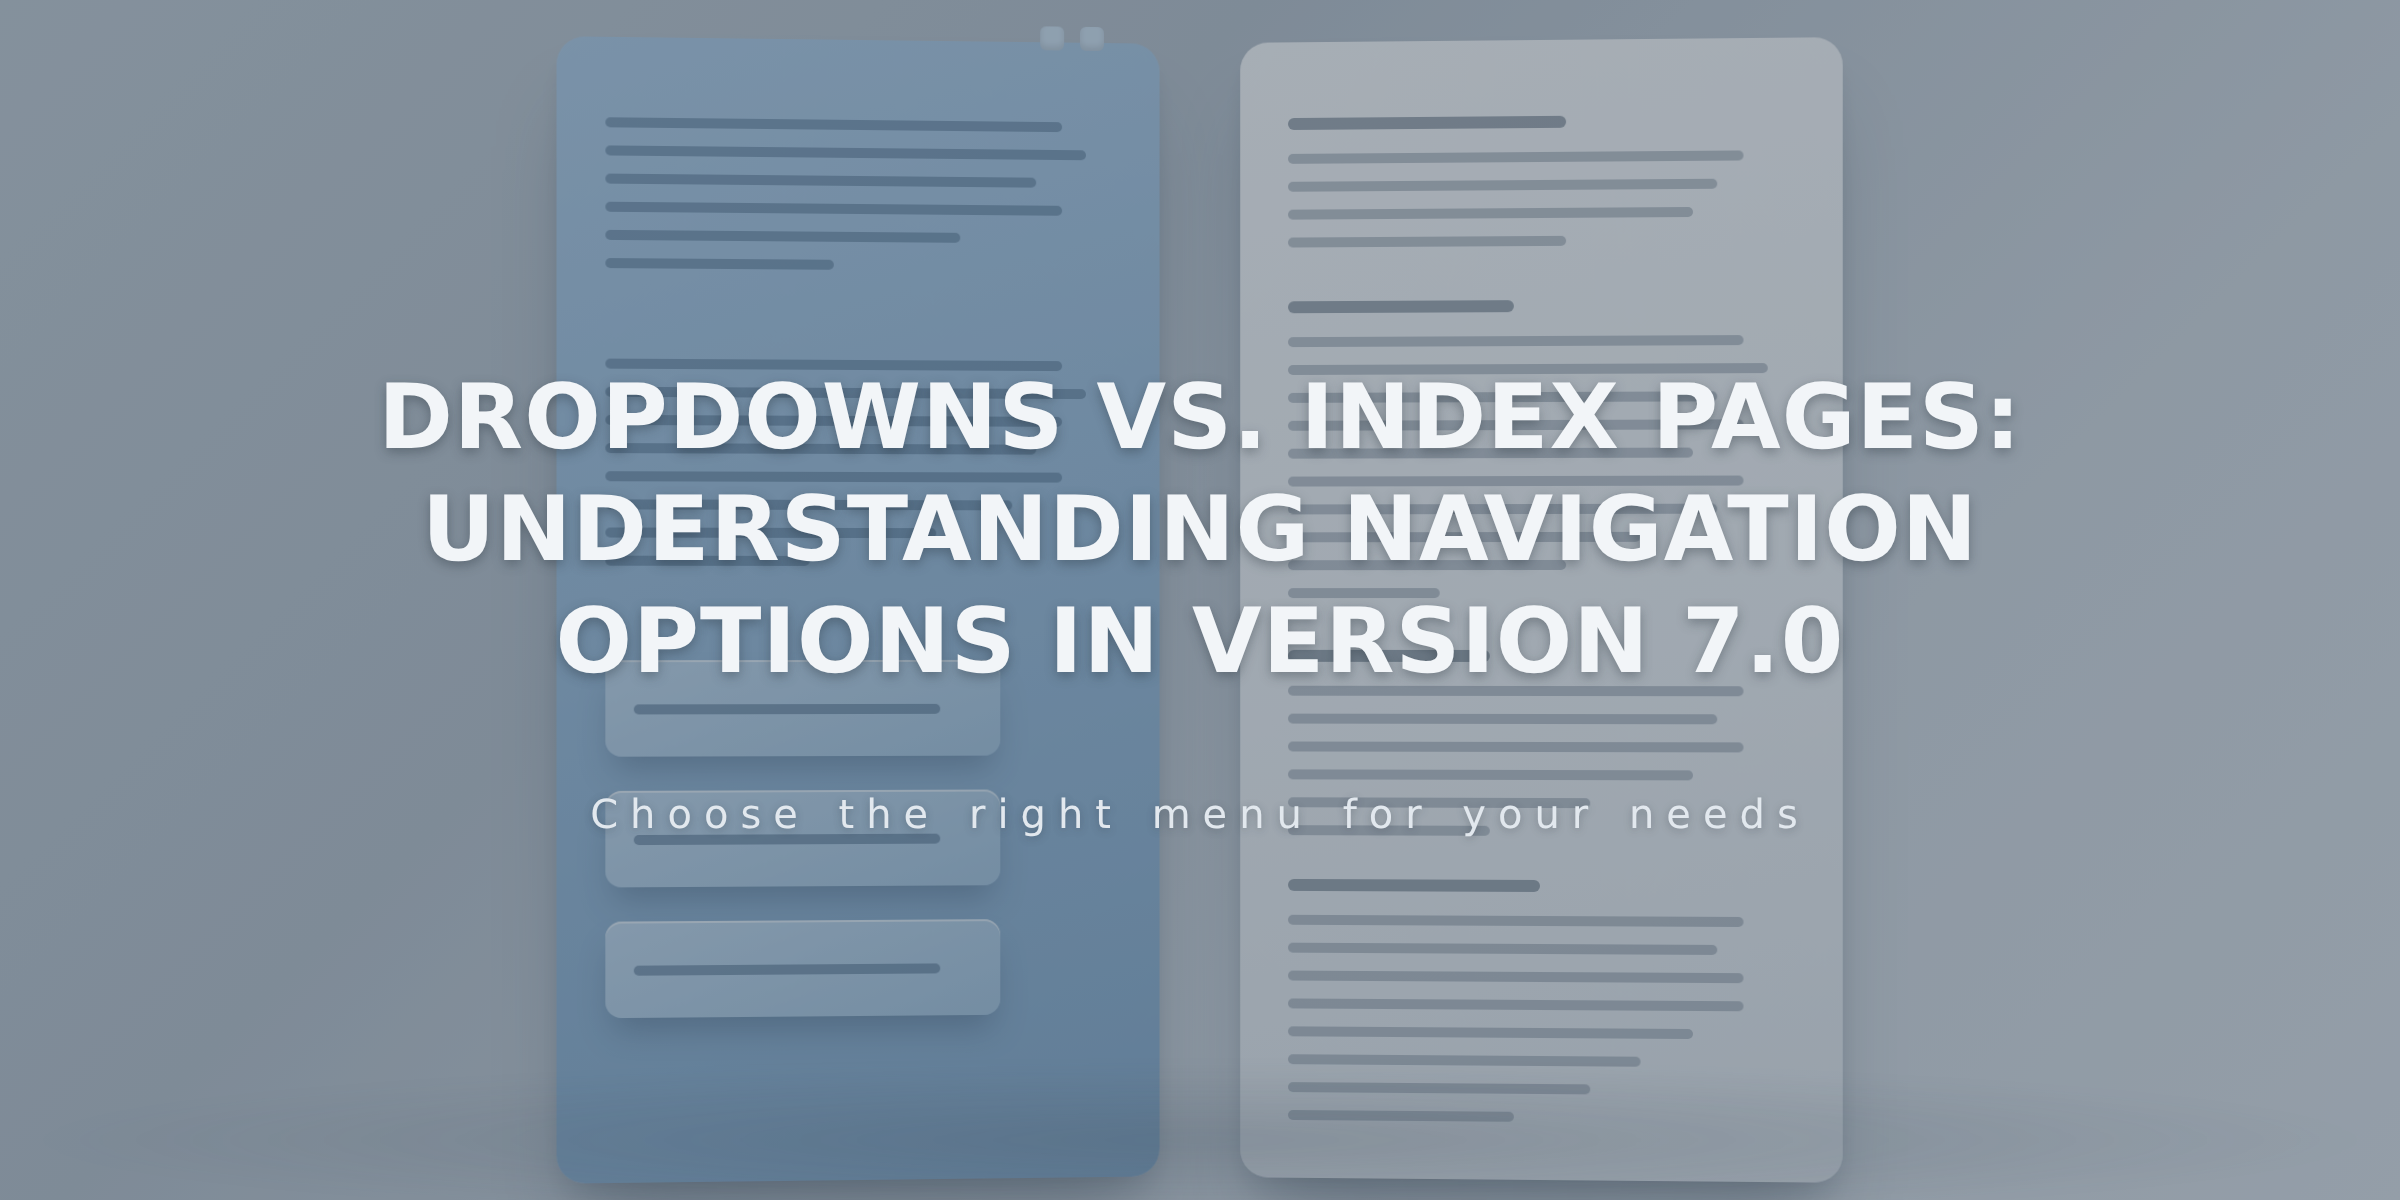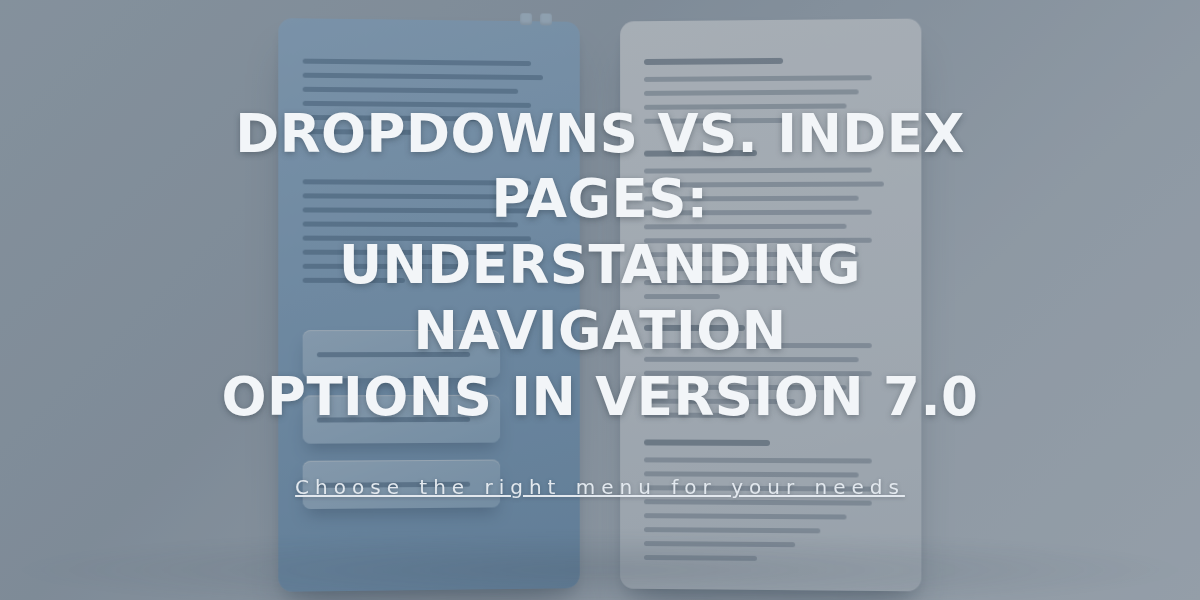--- a/index.html
+++ b/index.html
@@ -89,39 +89,38 @@
       background: rgba(55,70,86,0.40);
     }
 
     .text-wrap {
       position: absolute; inset: 0;
       display: flex; flex-direction: column; align-items: center; justify-content: center;
       padding: 0 60px;
       text-align: center;
     }
     .title {
-      font-size: 53px;
+      font-size: 45px;
       line-height: 1.24;
       font-weight: 700;
       letter-spacing: 0.5px;
       color: #f2f5f8;
       text-transform: uppercase;
       text-shadow: 0 2px 6px rgba(30,40,50,0.35);
       max-width: 880px;
       white-space: pre-line;
     }
     .subtitle {
       margin-top: 46px;
       font-size: 20px;
       letter-spacing: 6px;
       word-spacing: 2px;
       font-weight: 400;
       color: #e2e8ee;
       text-shadow: 0 1px 4px rgba(30,40,50,0.3);
-      text-decoration: underline;
     }
   </style>
 </head>
 <body>
 
 <div class="scene">
 
   <div class="panels">
 
     <div class="panel left">

